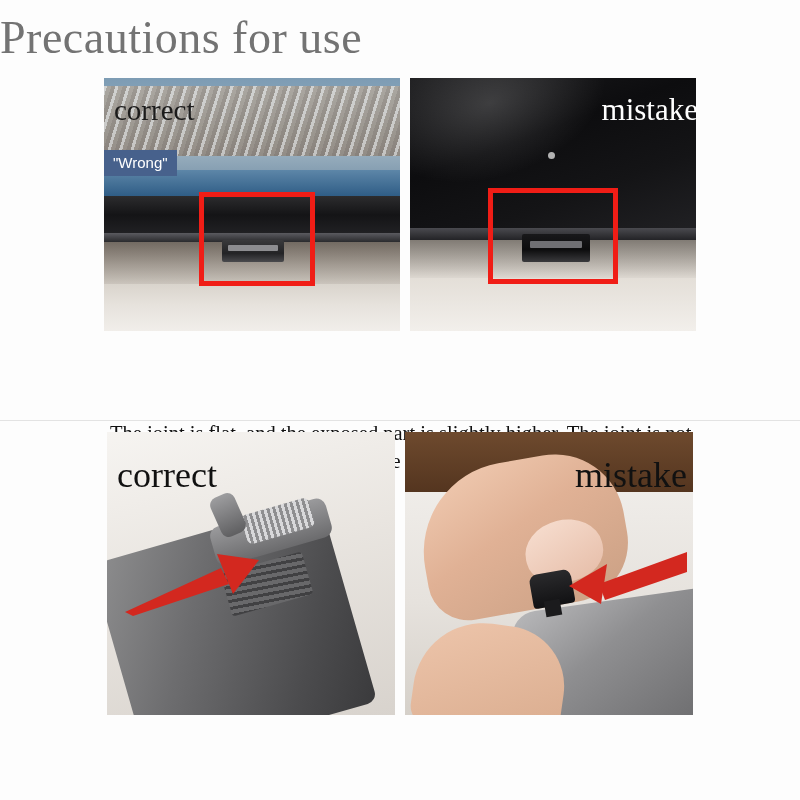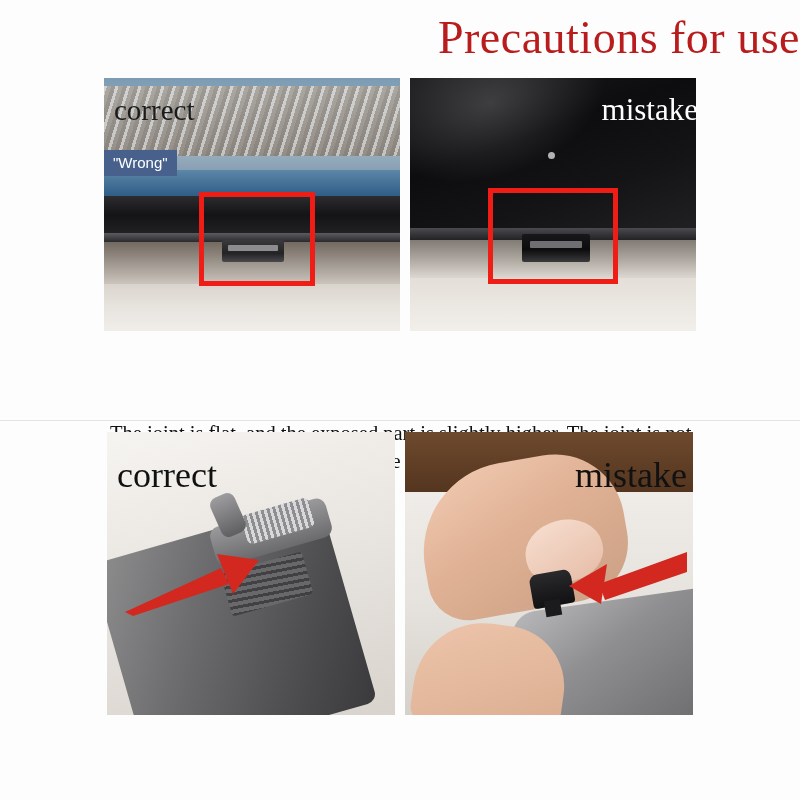--- a/index.html
+++ b/index.html
@@ -15,22 +15,22 @@
   }
   .page {
     position: relative;
     width: 800px;
     height: 800px;
     background: #fdfdfd;
   }
 
   
   .title {
-    text-align: right;
-    color: #b91c1c;
+    text-align: left;
+    color: #737373;
     font-family: "Liberation Serif", serif;
     font-size: 46px;
     line-height: 56px;
     font-weight: 400;
     letter-spacing: 0.5px;
     padding-top: 10px;
     margin: 0;
   }
 
   

